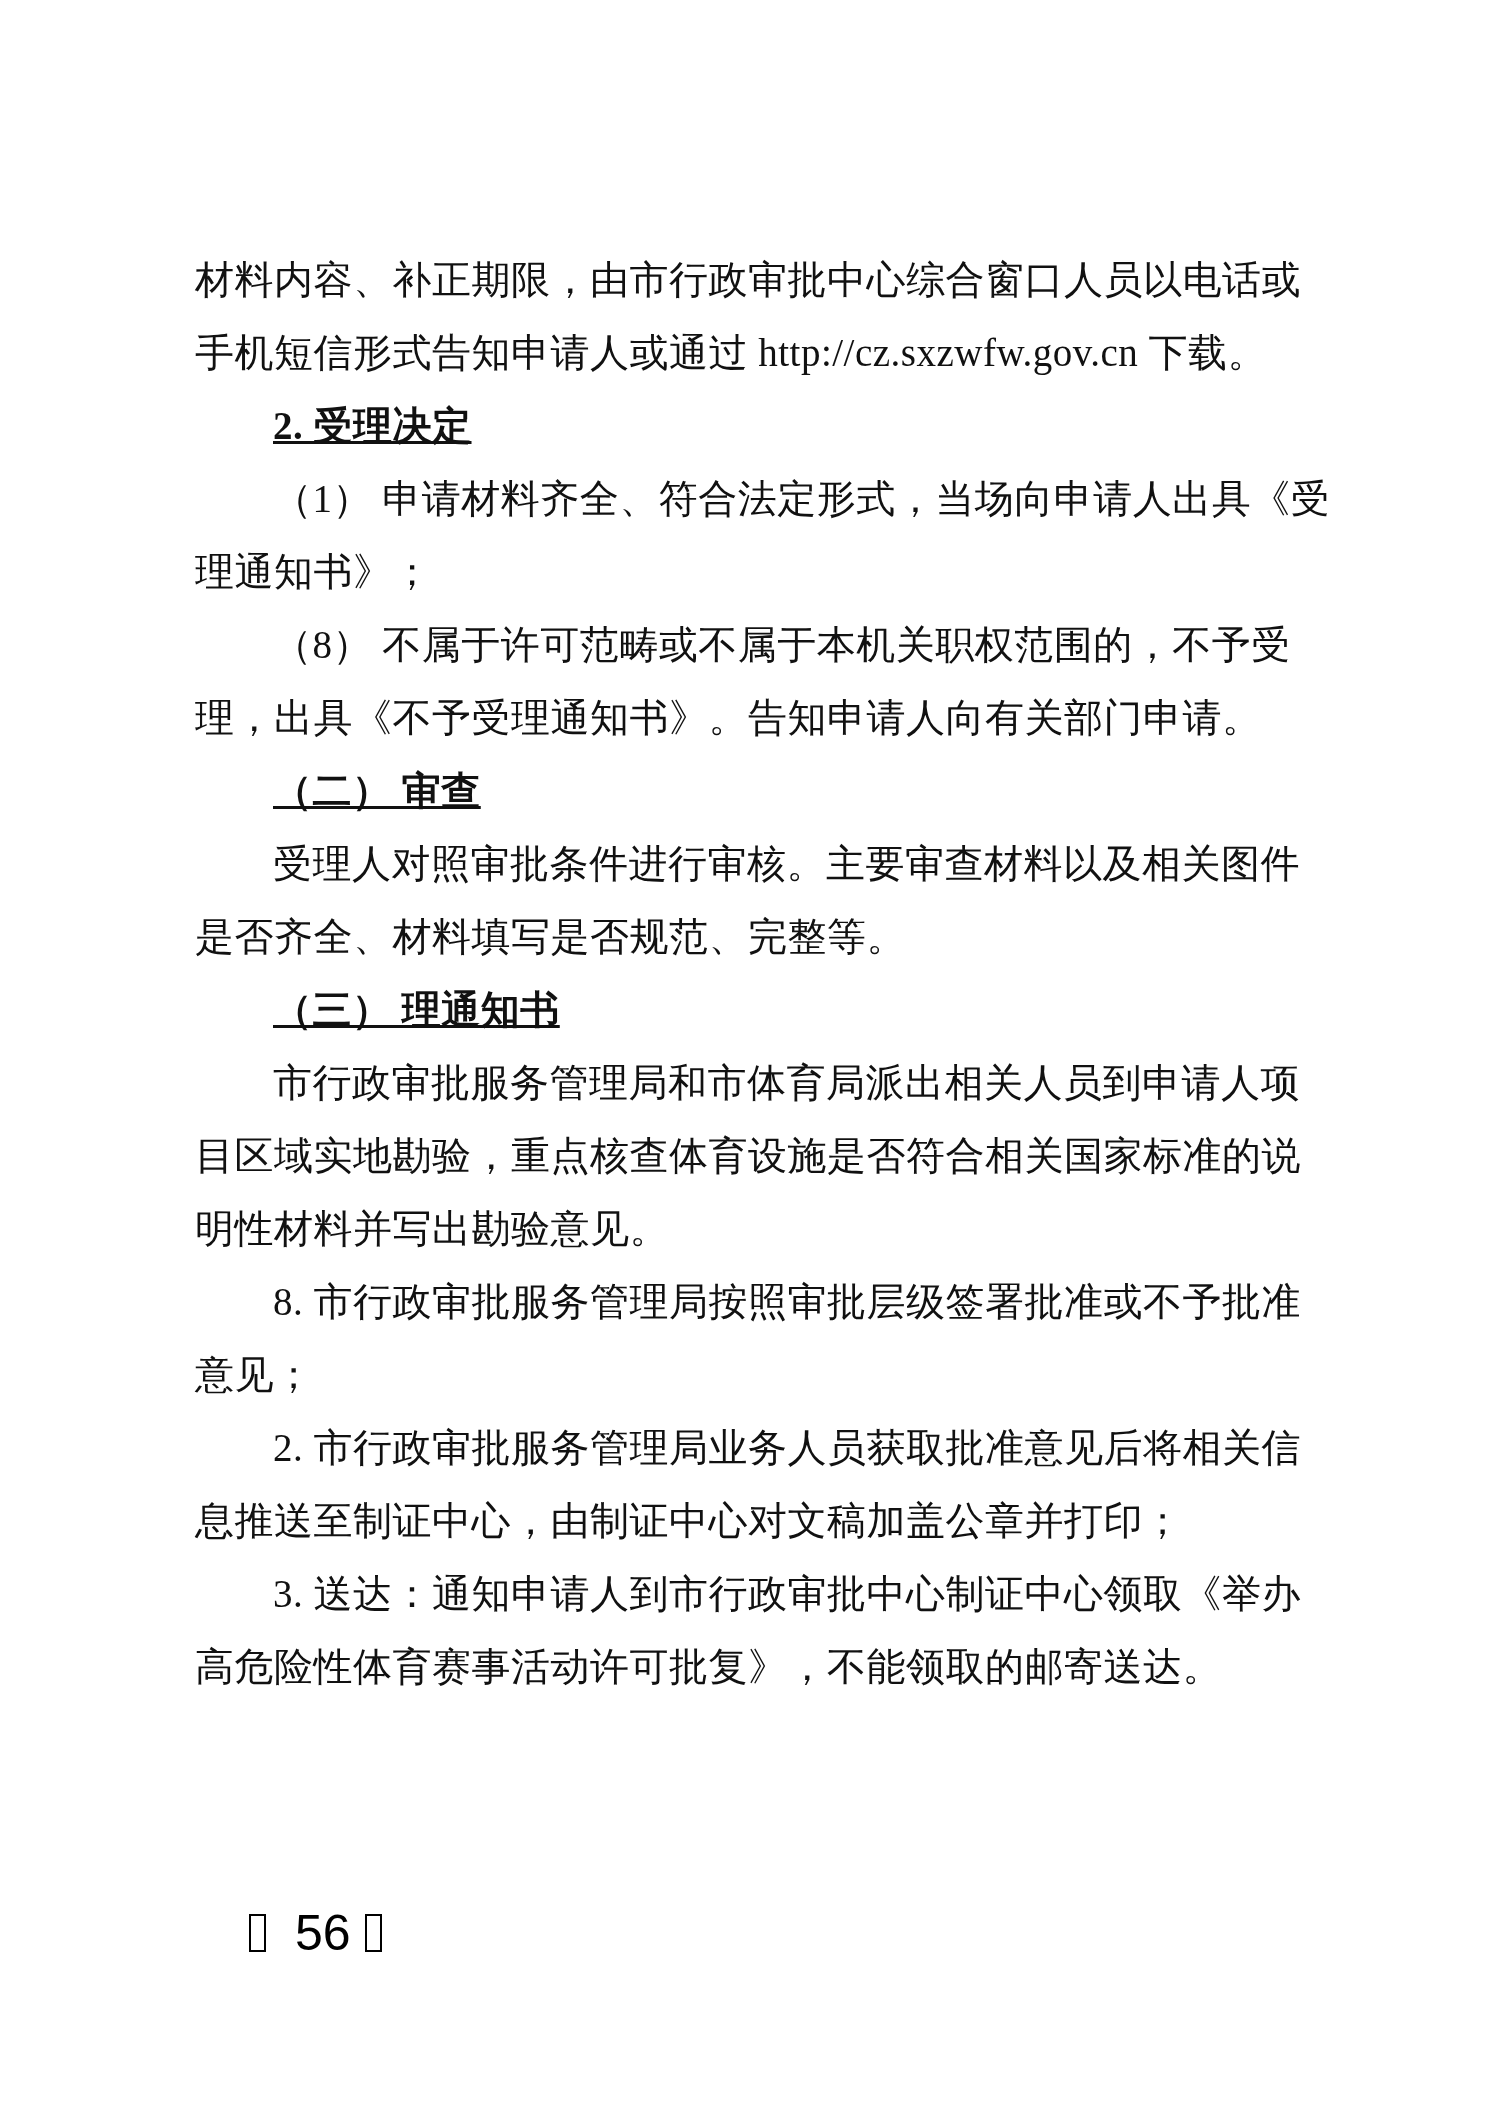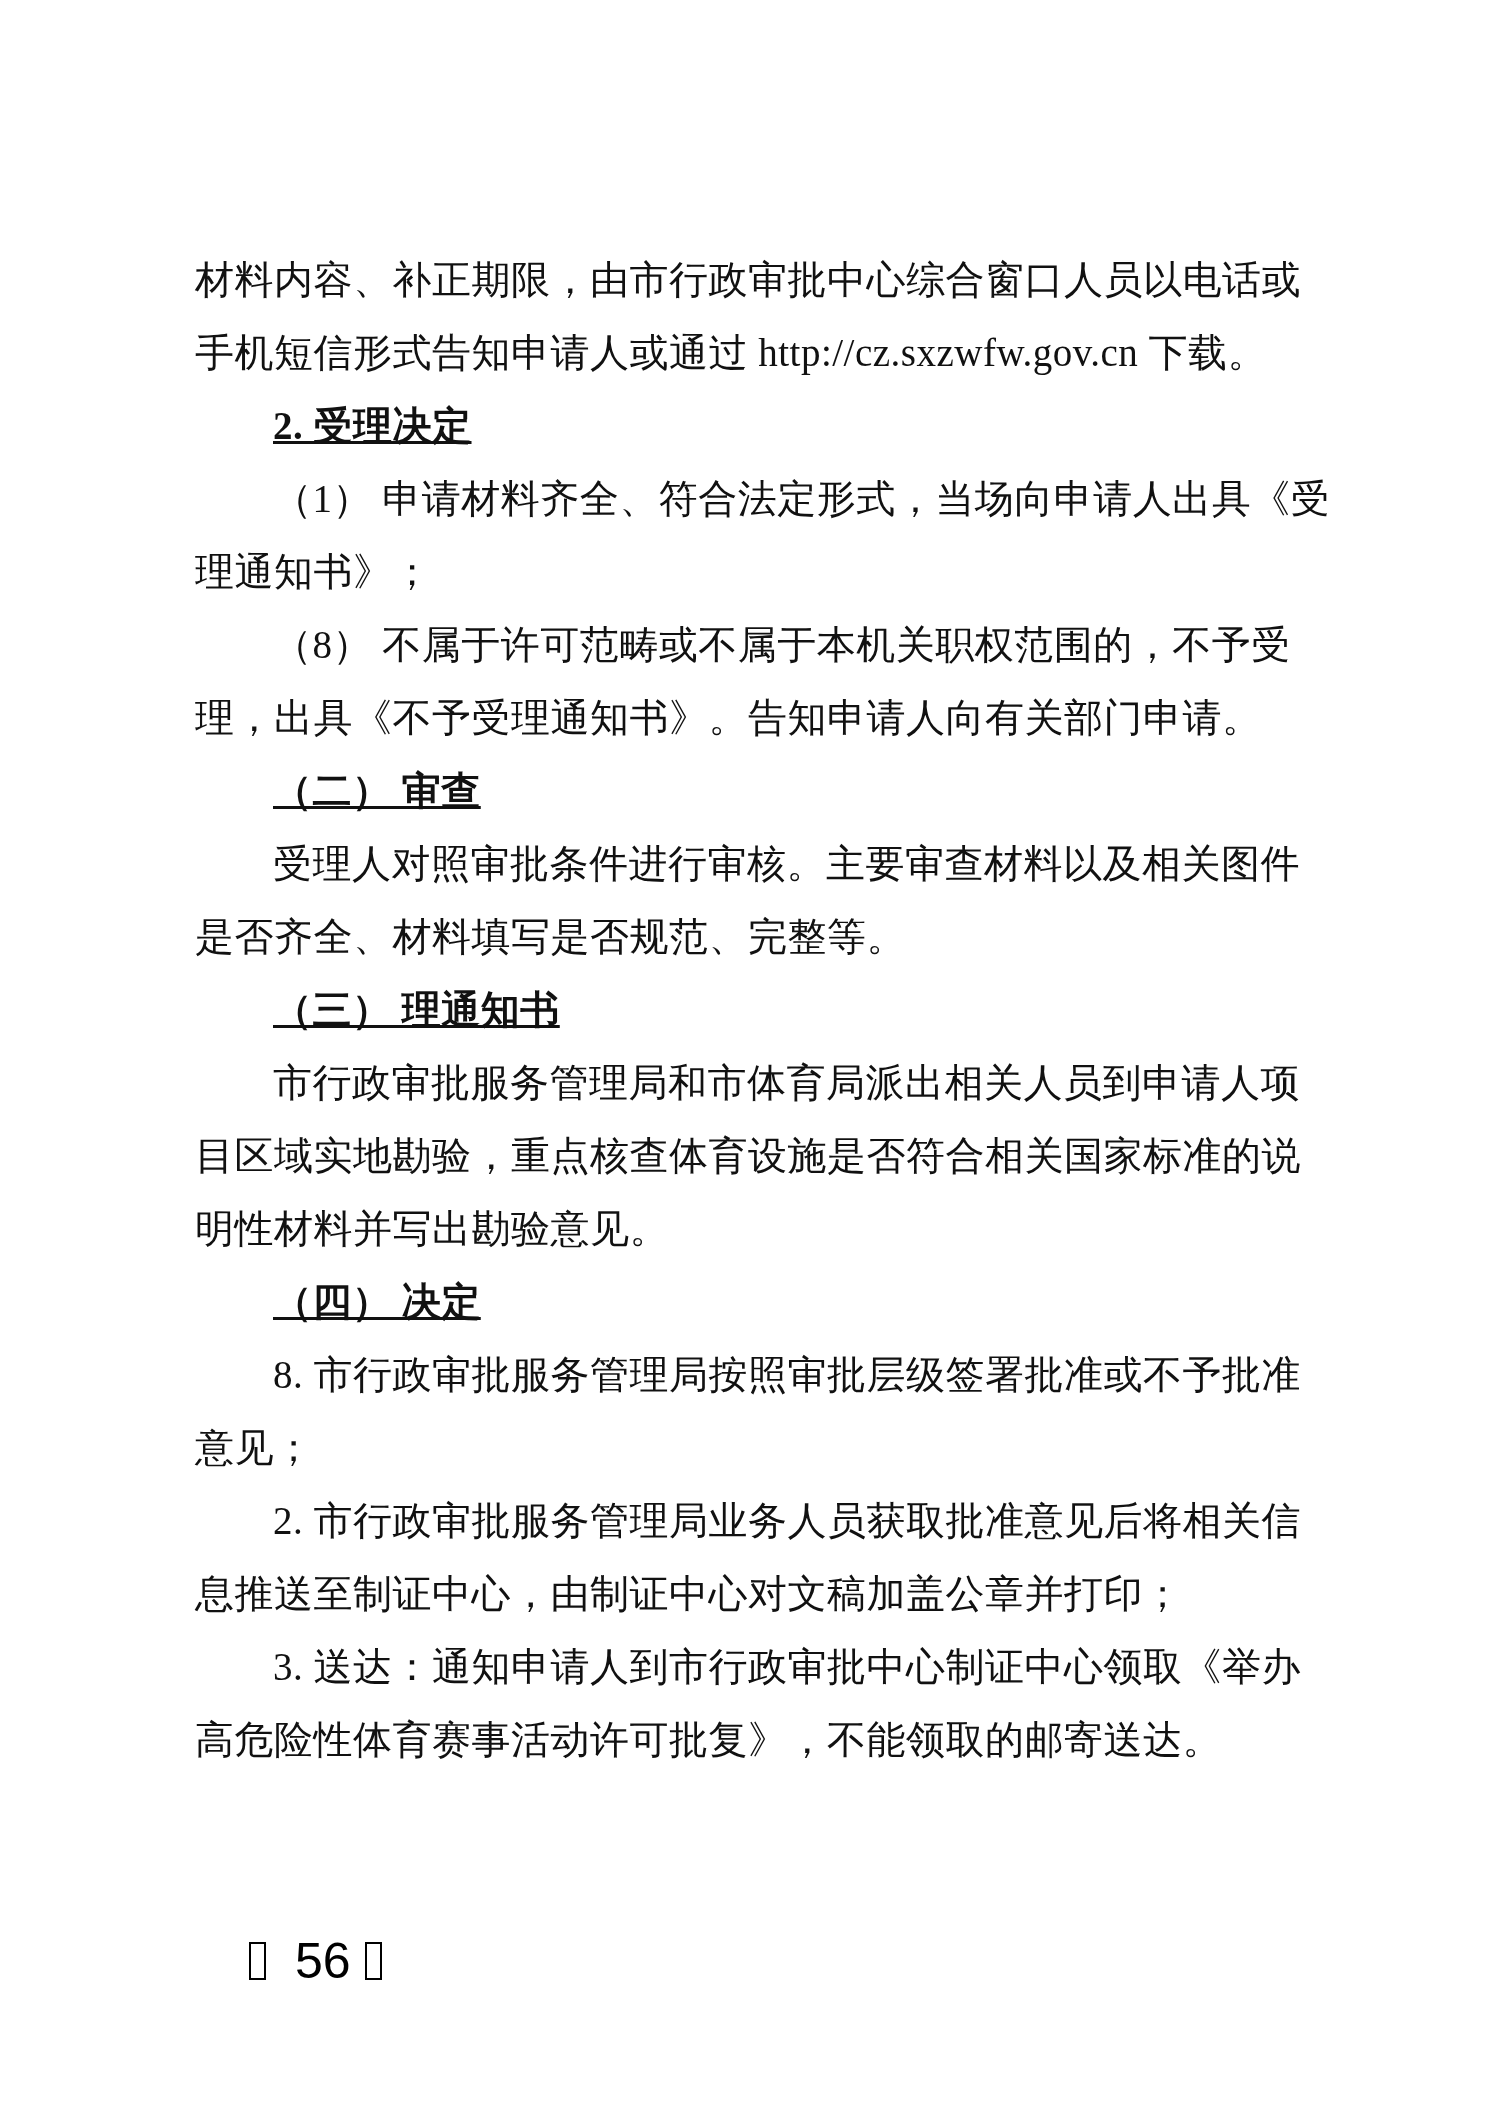--- a/index.html
+++ b/index.html
@@ -36,21 +36,20 @@
     font-weight: bold;
     text-decoration: underline;
   }
   .footer {
     position: absolute;
     left: 249px;
     top: 1912px;
     height: 42px;
     display: flex;
     align-items: center;
-    margin-top: 28px;
   }
   .tofu {
     display: inline-block;
     width: 17px;
     height: 38px;
     border: 2.5px solid #000000;
     box-sizing: border-box;
     background: #ffffff;
   }
   .pagenum {
@@ -73,21 +72,20 @@
       <div class="line">理通知书》；</div>
       <div class="line indent">（8） 不属于许可范畴或不属于本机关职权范围的，不予受</div>
       <div class="line">理，出具《不予受理通知书》。告知申请人向有关部门申请。</div>
       <div class="line indent bold">（二） 审查</div>
       <div class="line indent">受理人对照审批条件进行审核。主要审查材料以及相关图件</div>
       <div class="line">是否齐全、材料填写是否规范、完整等。</div>
       <div class="line indent bold">（三） 理通知书</div>
       <div class="line indent">市行政审批服务管理局和市体育局派出相关人员到申请人项</div>
       <div class="line">目区域实地勘验，重点核查体育设施是否符合相关国家标准的说</div>
       <div class="line">明性材料并写出勘验意见。</div>
-      <div class="line indent bold">（四） 决定</div>
       <div class="line indent">8. 市行政审批服务管理局按照审批层级签署批准或不予批准</div>
       <div class="line">意见；</div>
       <div class="line indent">2. 市行政审批服务管理局业务人员获取批准意见后将相关信</div>
       <div class="line">息推送至制证中心，由制证中心对文稿加盖公章并打印；</div>
       <div class="line indent">3. 送达：通知申请人到市行政审批中心制证中心领取《举办</div>
       <div class="line">高危险性体育赛事活动许可批复》，不能领取的邮寄送达。</div>
     </div>
   <div class="footer">
     <span class="tofu"></span>
     <span class="pagenum">56</span>

